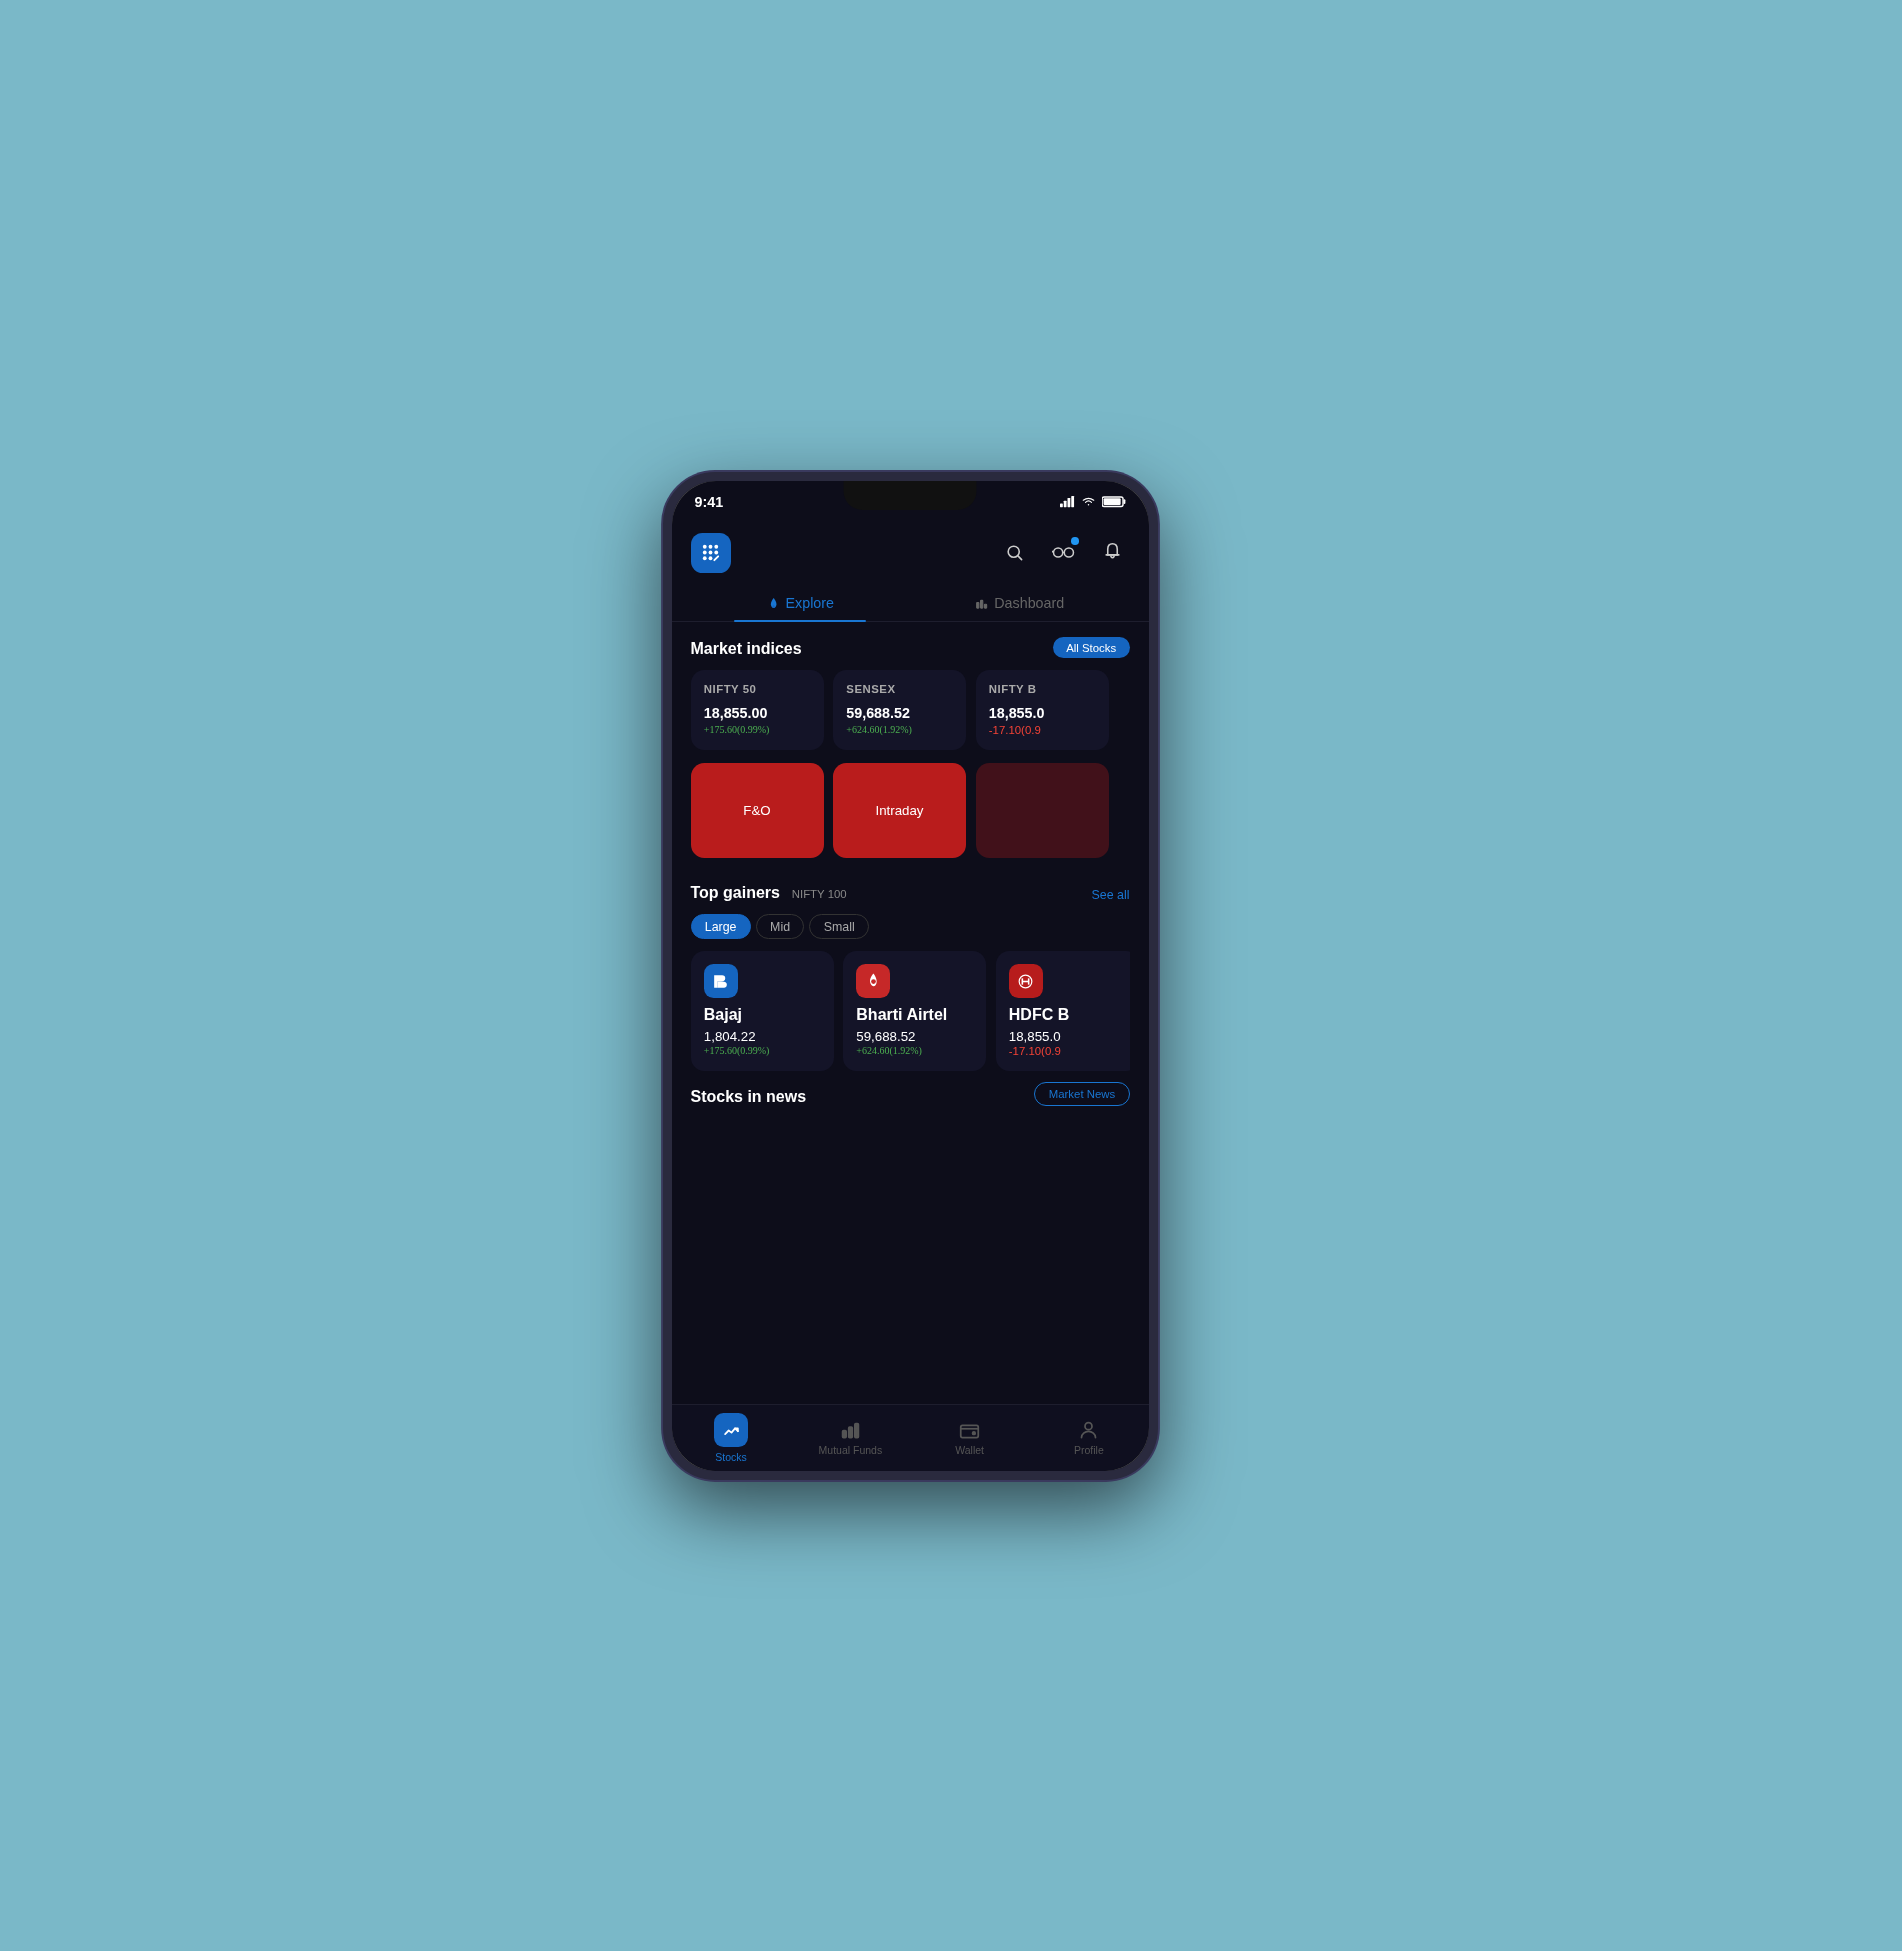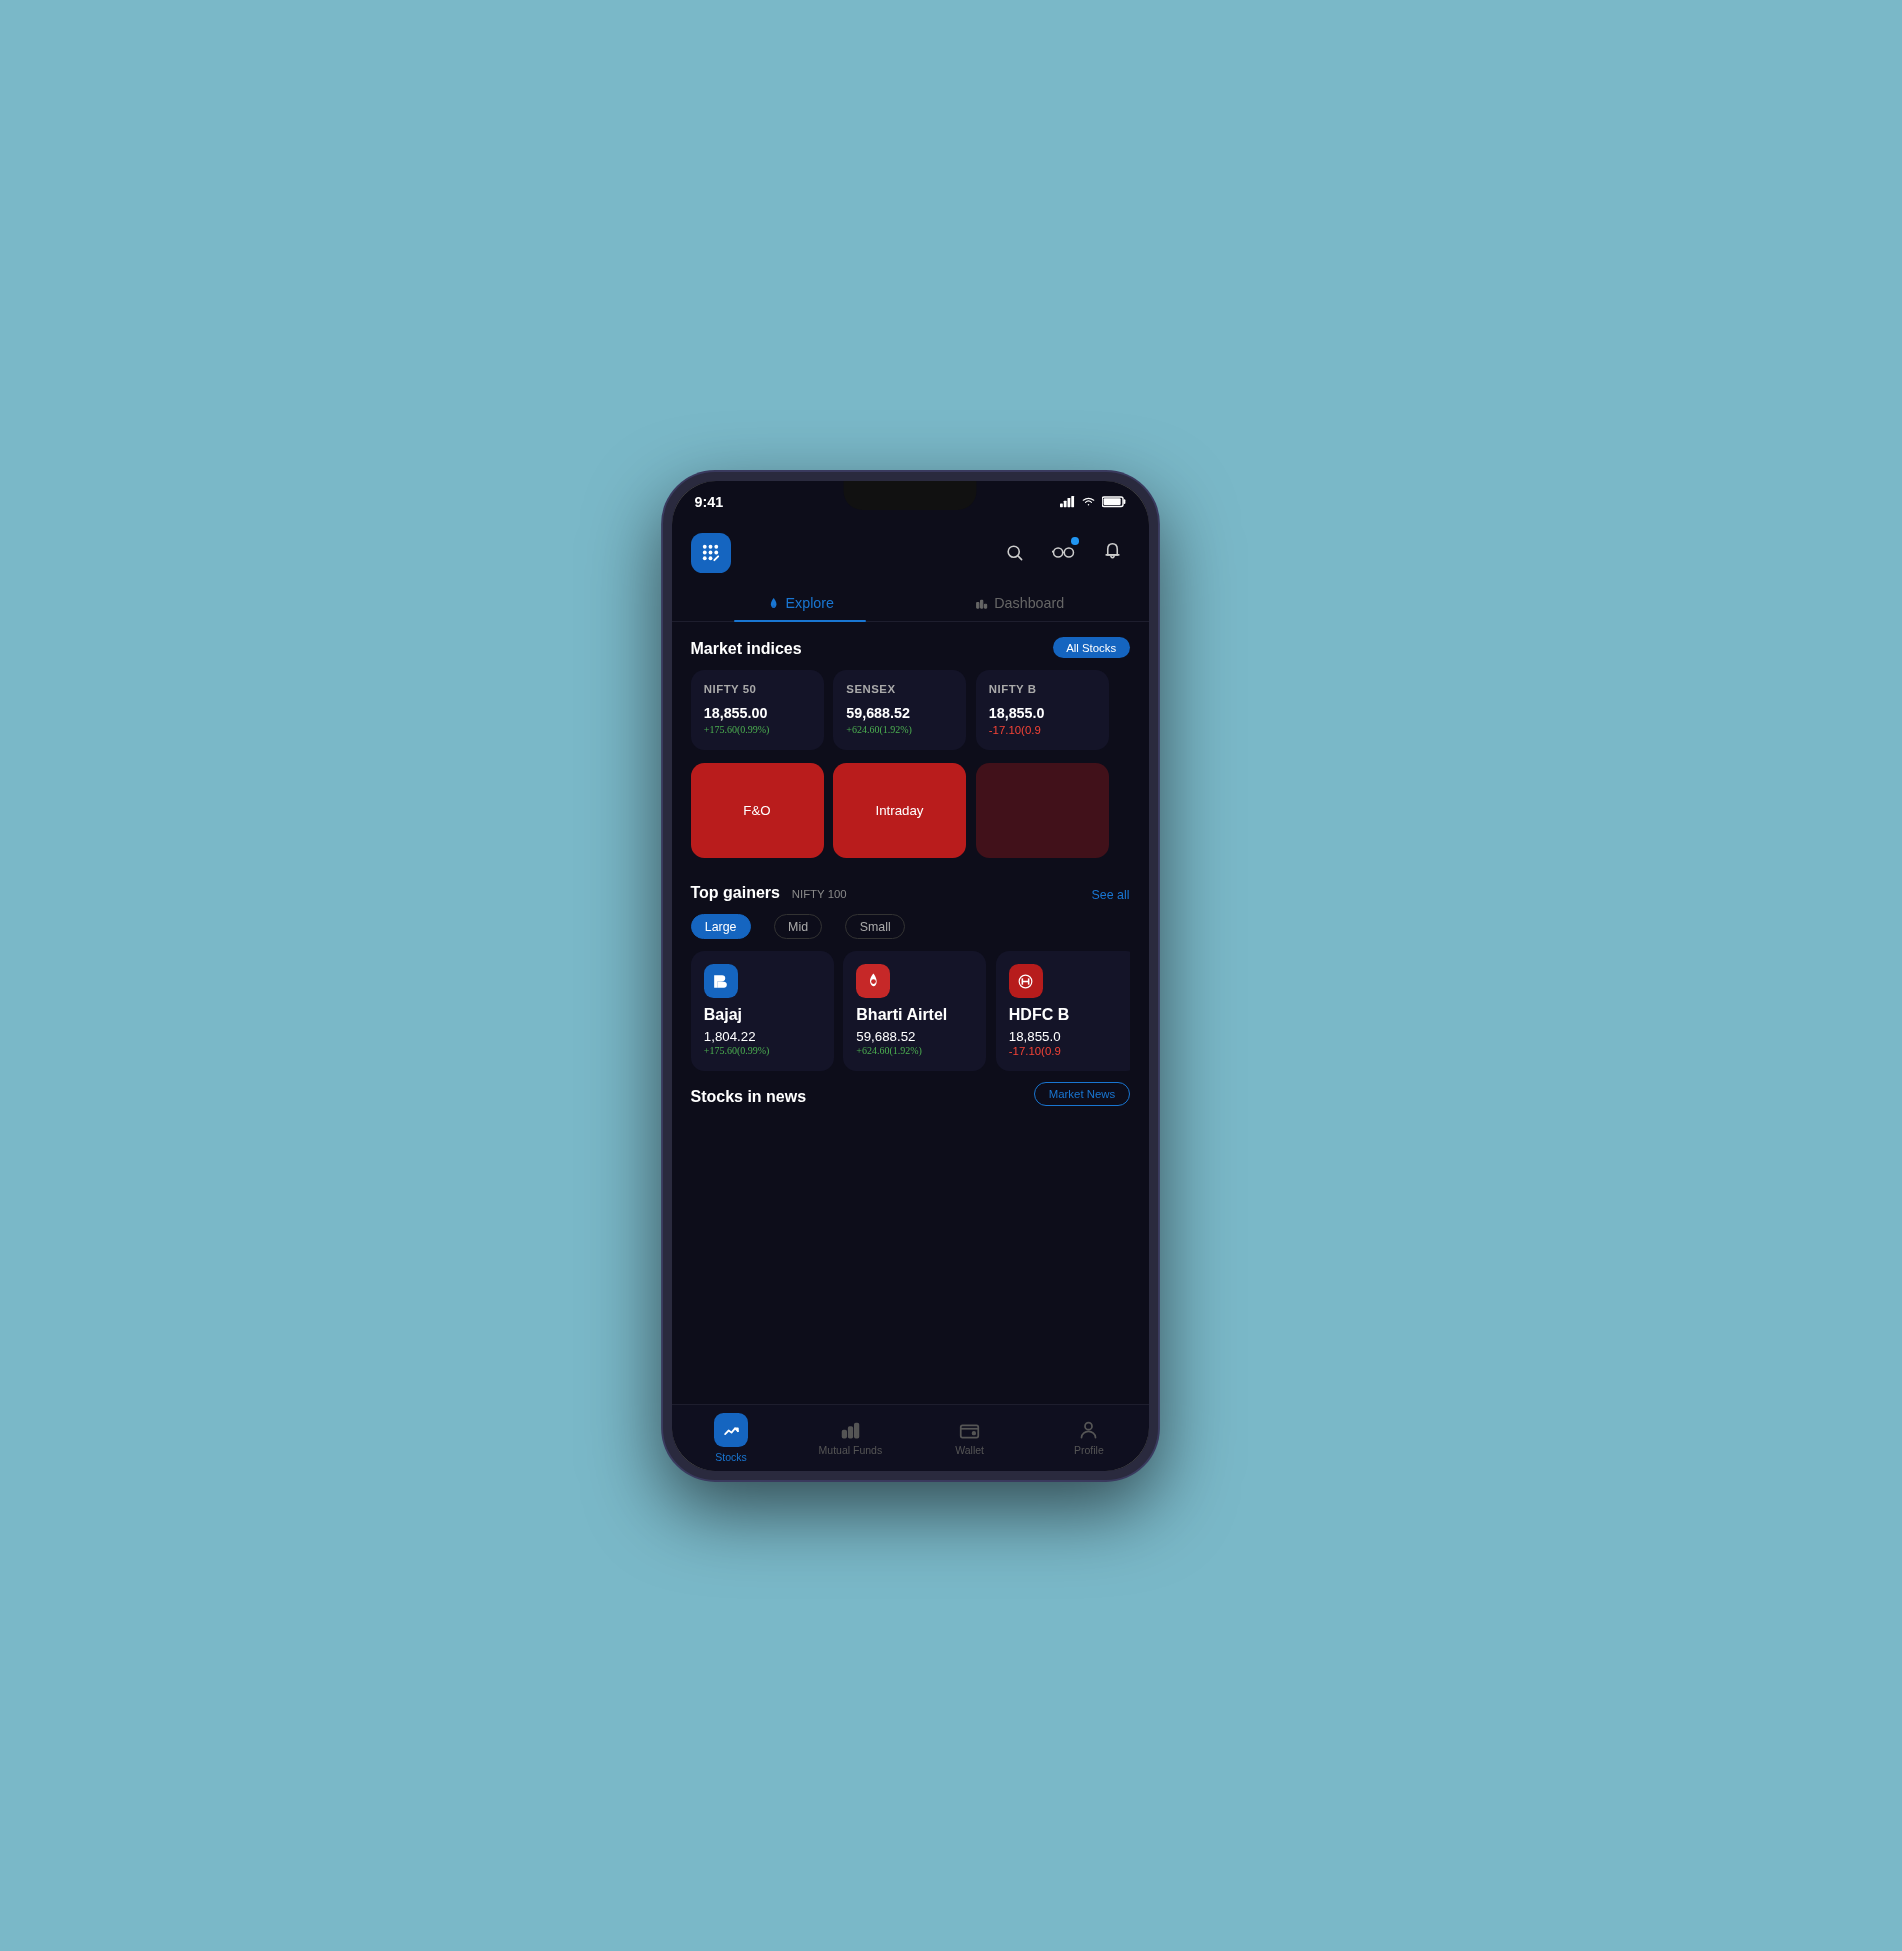--- a/index.html
+++ b/index.html
@@ -270,21 +270,21 @@
 
     .card-icon-label {
       color: #fff;
       font-size: 13.3px;
       font-weight: 500;
     }
 
     
     .filter-chips {
       display: flex;
-      gap: 23px;
+      gap: 5px;
       margin-bottom: 11.4px;
     }
 
     .chip {
       padding: 4.8px 13.3px;
       border-radius: 19px;
       font-size: 12.4px;
       cursor: pointer;
       border: 1px solid #333;
       color: #aaa;

